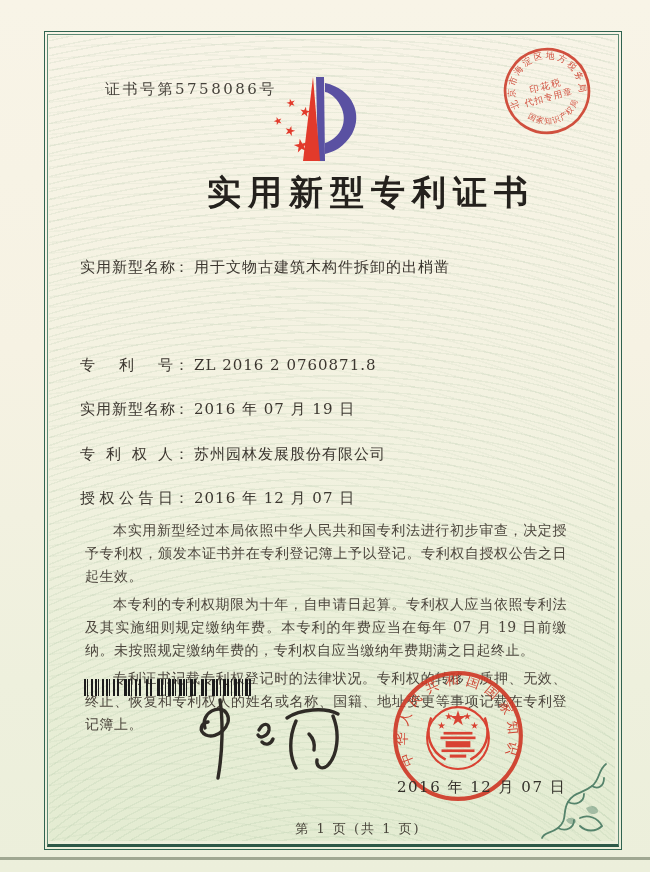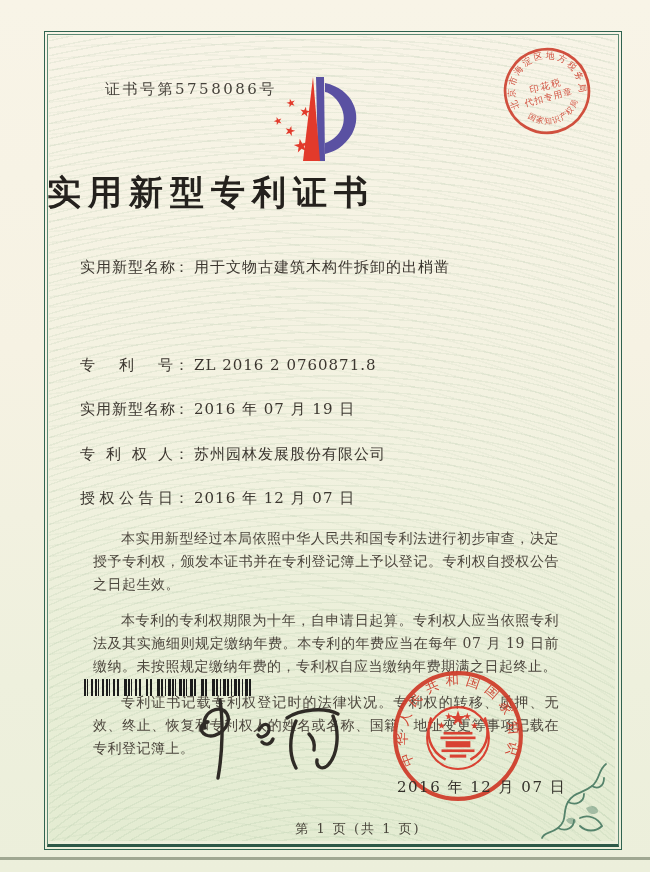--- a/index.html
+++ b/index.html
@@ -18,26 +18,26 @@
   }
   .frame{
     position:absolute;left:47px;top:34px;width:570px;height:809px;
     border:1px solid #5d8a74;border-bottom:3px solid #2d5847;
     outline:1px solid #2f6350;outline-offset:2px;
     pointer-events:none;
   }
   .cert-no{position:absolute;left:68px;top:80px;font-size:15px;letter-spacing:2.5px;color:#45413a;margin-left:37px;}
   .logo{position:absolute;left:263px;top:73px;width:108px;height:95px;}
   .tax-stamp{position:absolute;left:502px;top:46px;width:90px;height:90px;transform:rotate(-15deg);opacity:.88;}
-  .title{position:absolute;left:47px;top:170px;width:488px;text-align:left;font-size:34px;font-weight:600;letter-spacing:7px;color:#24211d;}
+  .title{position:absolute;left:47px;top:170px;width:488px;text-align:right;font-size:34px;font-weight:600;letter-spacing:7px;color:#24211d;}
   .frow{position:absolute;left:80px;font-size:15px;color:#3b362f;letter-spacing:1px;white-space:nowrap;}
   .flabel{display:inline-block;width:94px;text-align:justify;text-align-last:justify;vertical-align:bottom;}
   .fcolon{margin-right:4px;}
   .body-text{position:absolute;left:80px;top:514px;width:492px;font-size:14px;line-height:23px;color:#4c463d;text-align:justify;letter-spacing:.5px;}
-  .body-text p{margin:13px;text-indent:2em;}
+  .body-text p{margin:5px;text-indent:2em;}
   .barcode{
     position:absolute;left:84px;top:679px;width:168px;height:17px;
     background:repeating-linear-gradient(90deg,#1c1c1c 0 2px,transparent 2px 3.5px,#1c1c1c 3.5px 4.5px,transparent 4.5px 7px,#1c1c1c 7px 9.5px,transparent 9.5px 11px);
   }
   .signer{position:absolute;left:88px;top:727px;font-size:15px;line-height:31px;color:#3b362f;letter-spacing:2px;}
   .signature{position:absolute;left:175px;top:688px;width:180px;height:100px;}
   .seal{position:absolute;left:390px;top:668px;width:136px;height:136px;opacity:.92;z-index:2;}
   .seal-date{position:absolute;left:397px;top:778px;font-size:15px;color:#33302a;letter-spacing:1.5px;z-index:3;white-space:nowrap;}
   .footer{position:absolute;left:47px;top:820px;width:570px;text-align:center;font-size:13px;color:#4a463c;letter-spacing:2px;padding-left:26px;}
   .flourish{position:absolute;left:540px;top:760px;width:72px;height:82px;}

